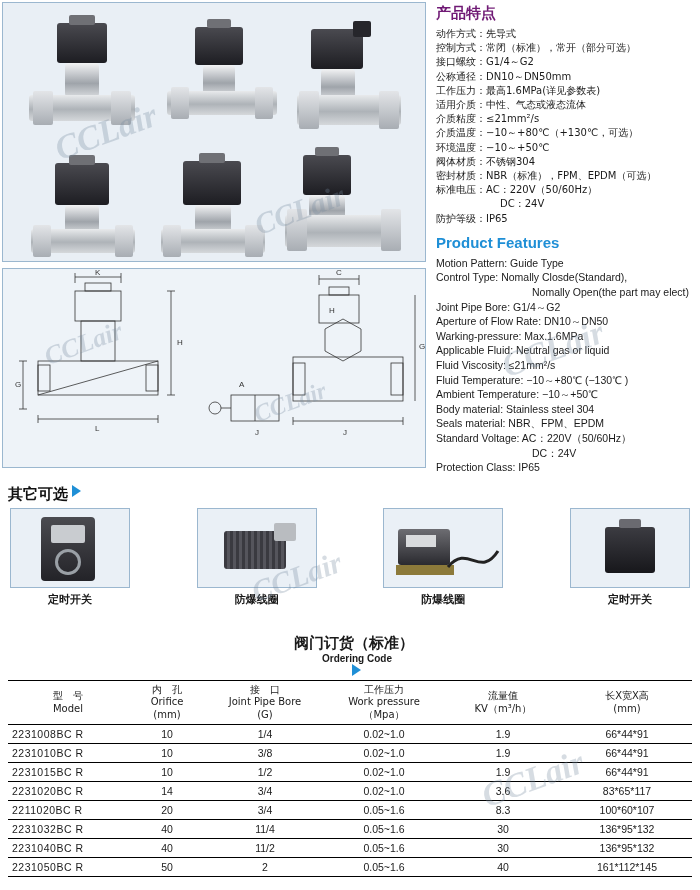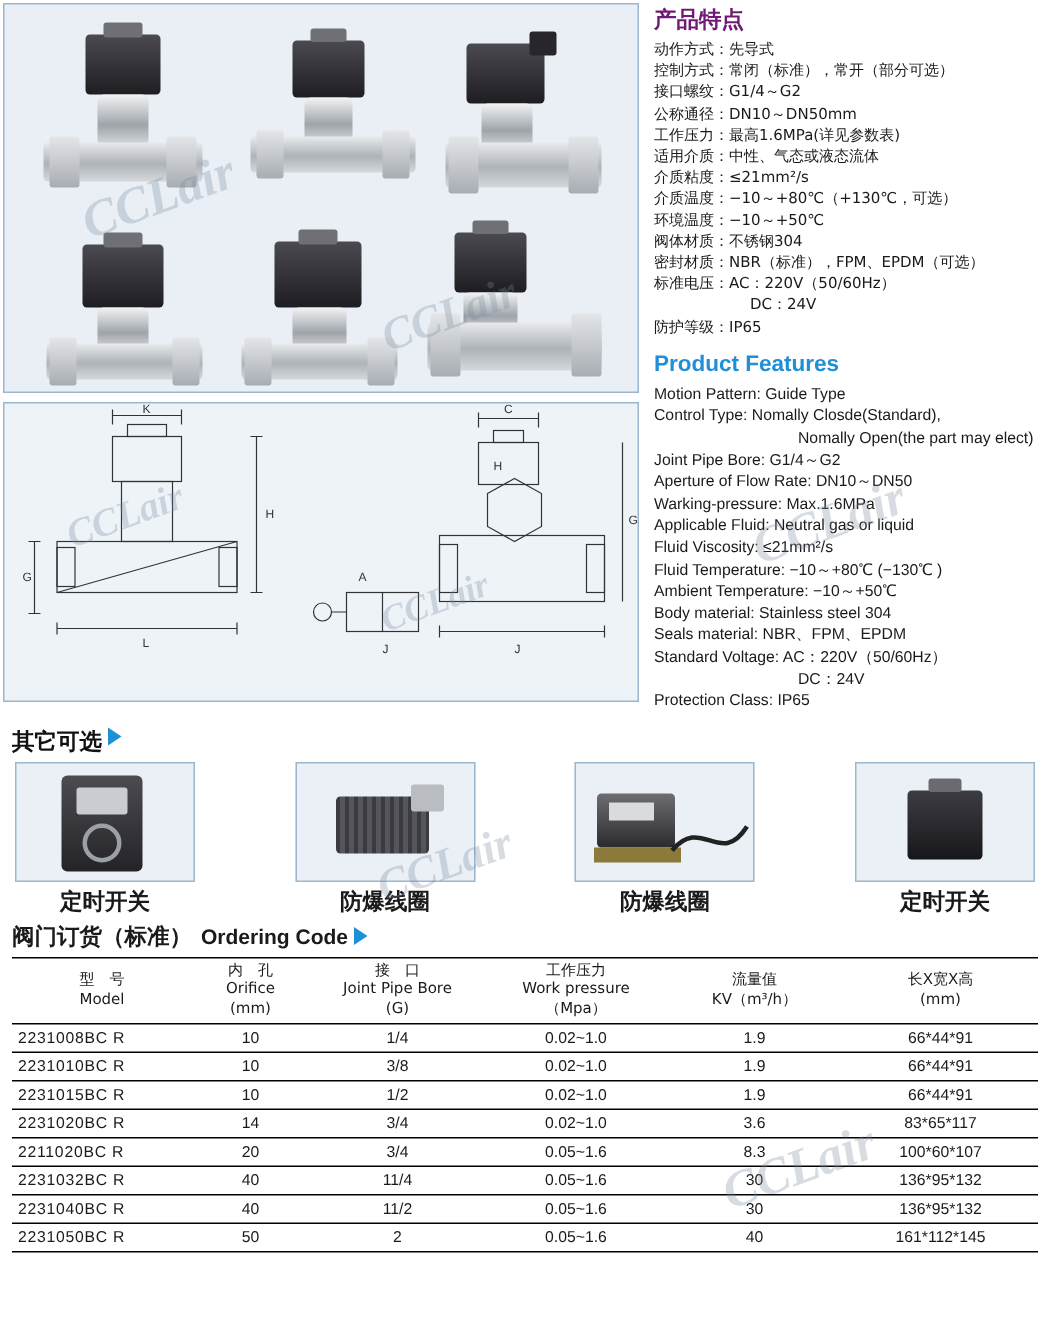--- a/index.html
+++ b/index.html
@@ -84,26 +84,26 @@
   
   .opt-header { display:flex; margin:10px 0 4px 8px; }
   .opt-header .cn { font-size:15px; font-weight:bold; color:#111; font-family:"DejaVu Sans", sans-serif;}
   .tri { width:0;height:0;border-left:9px solid #1f8fd6;border-top:6px solid transparent;border-bottom:6px solid transparent; margin-left:4px;}
   .opts { display:flex; justify-content:space-between; padding:0 10px; }
   .opt { width:120px; text-align:center; }
   .opt-img {
     height:80px; border:1px solid #9bb7cf; background:#eaf0f6;
     position:relative; overflow:hidden;
   }
-  .opt-cap { font-size:15px; margin-top:4px; font-family:"DejaVu Sans", sans-serif; font-weight:bold;}
+  .opt-cap { font-size:11px; margin-top:4px; font-family:"DejaVu Sans", sans-serif; font-weight:bold;}
 
   
-  .order-header { display:flex; align-items:center; margin:4px 0 4px 8px; }
+  .order-header { display:flex; align-items:center; margin:27px 0 4px 8px;flex-direction:column; }
   .order-header .cn { font-size:15px; font-weight:bold; font-family:"DejaVu Sans", sans-serif;}
-  .order-header .en { font-size:14px; font-weight:bold; margin-left:6px; }
+  .order-header .en { font-size:10px; font-weight:bold; margin-left:6px; }
 
   table.order {
     width:684px; margin:0 8px; border-collapse:collapse; font-size:10px;
   }
   table.order th, table.order td {
     border-top:1px solid #000; border-bottom:1px solid #000;
     text-align:center; padding:2px 0;
   }
   table.order thead th {
     font-weight:normal; line-height:12.5px; padding:3px 0;

